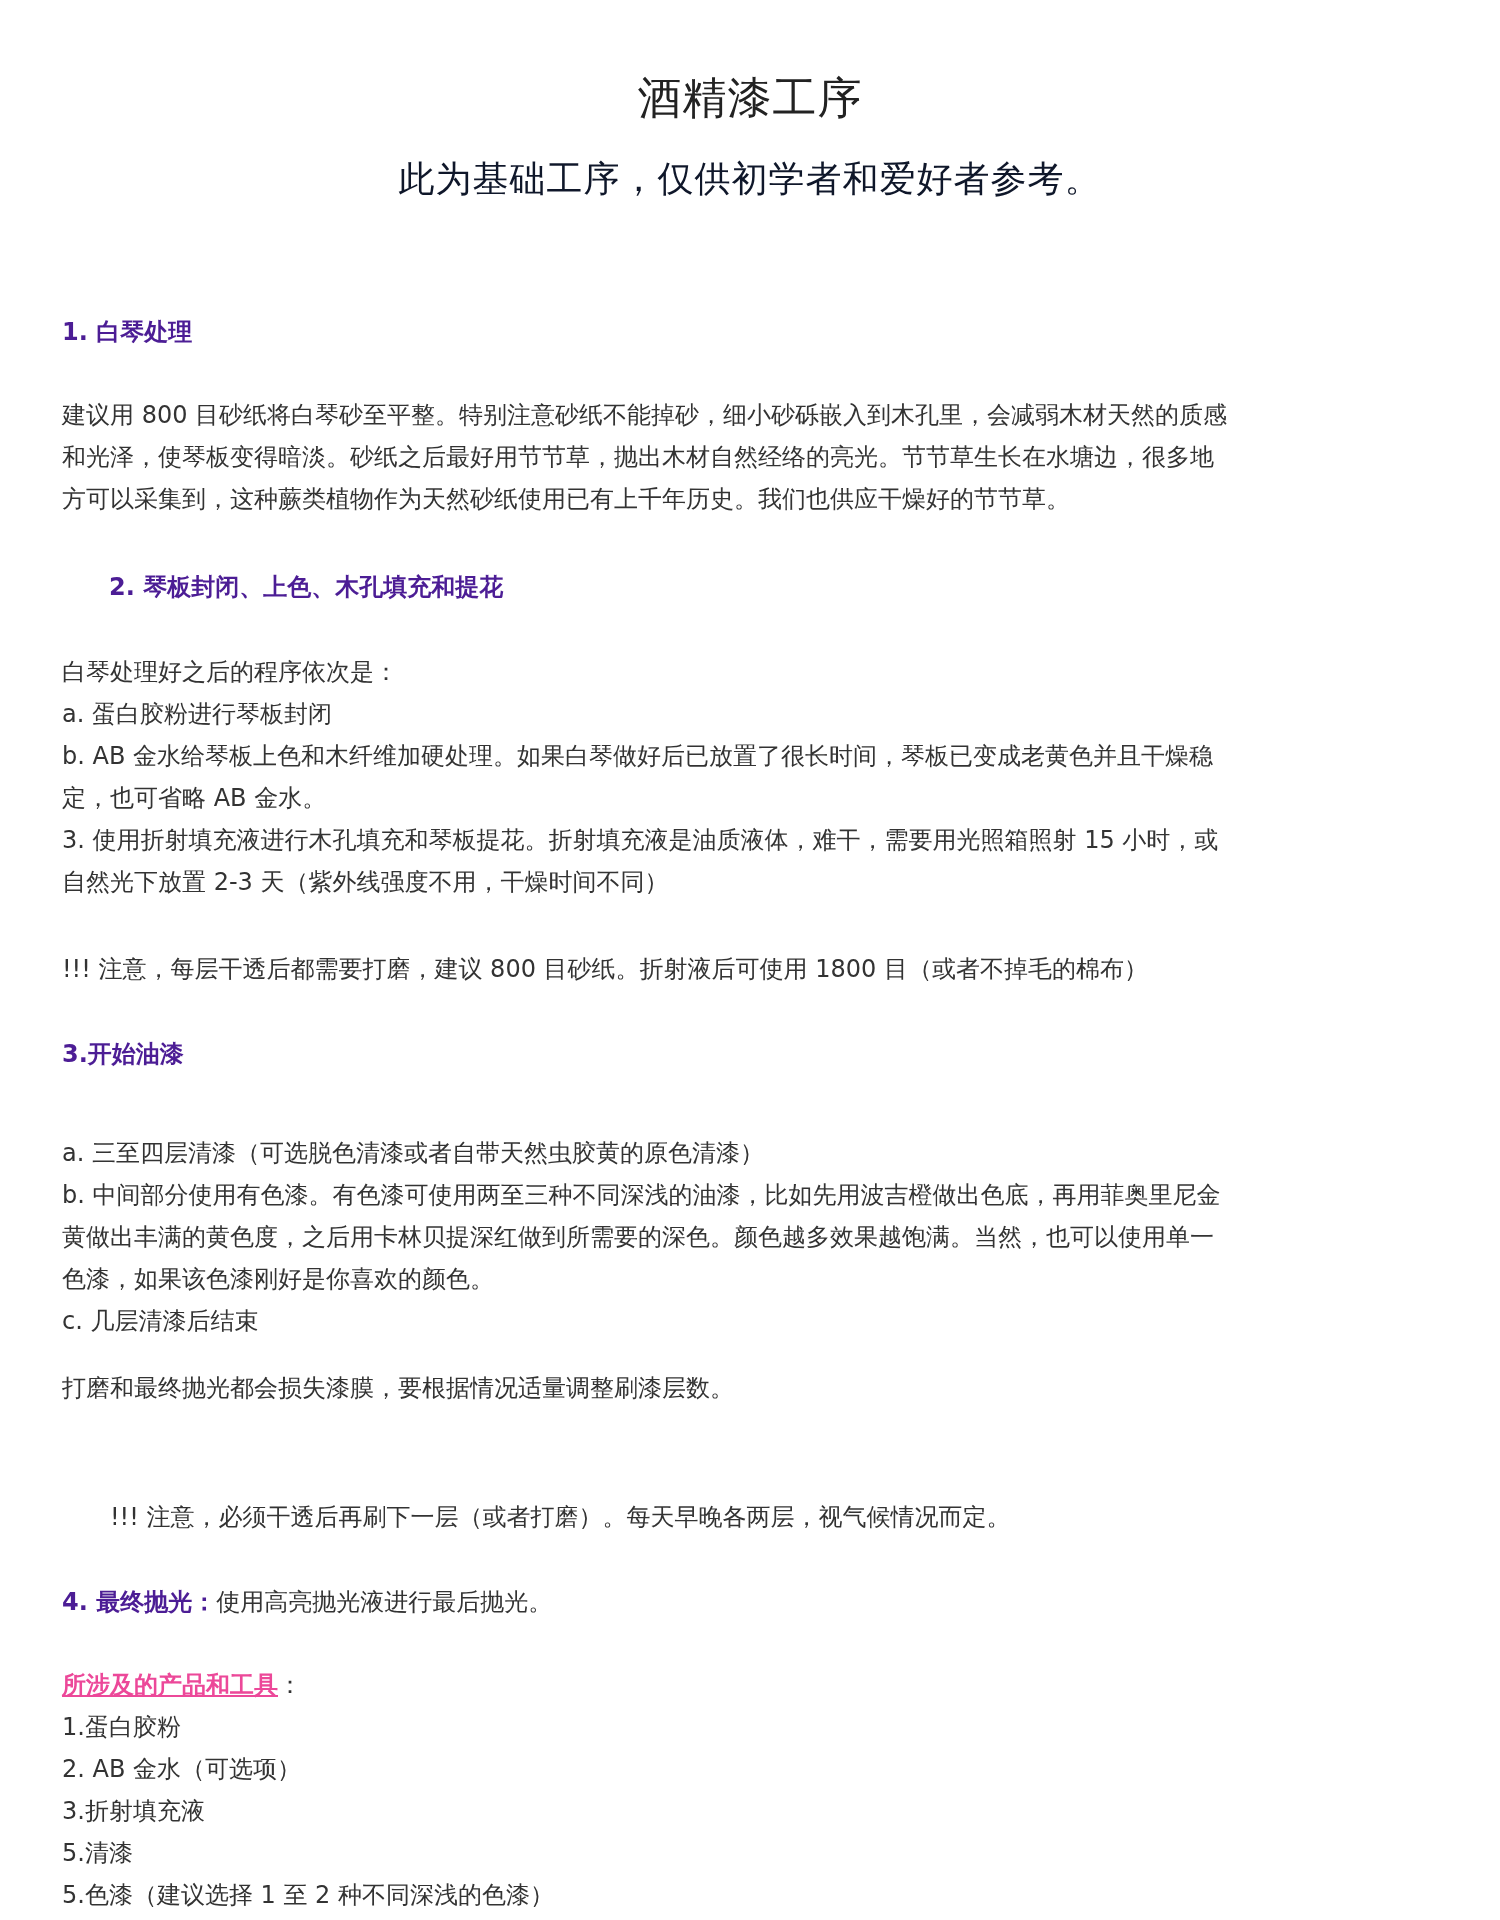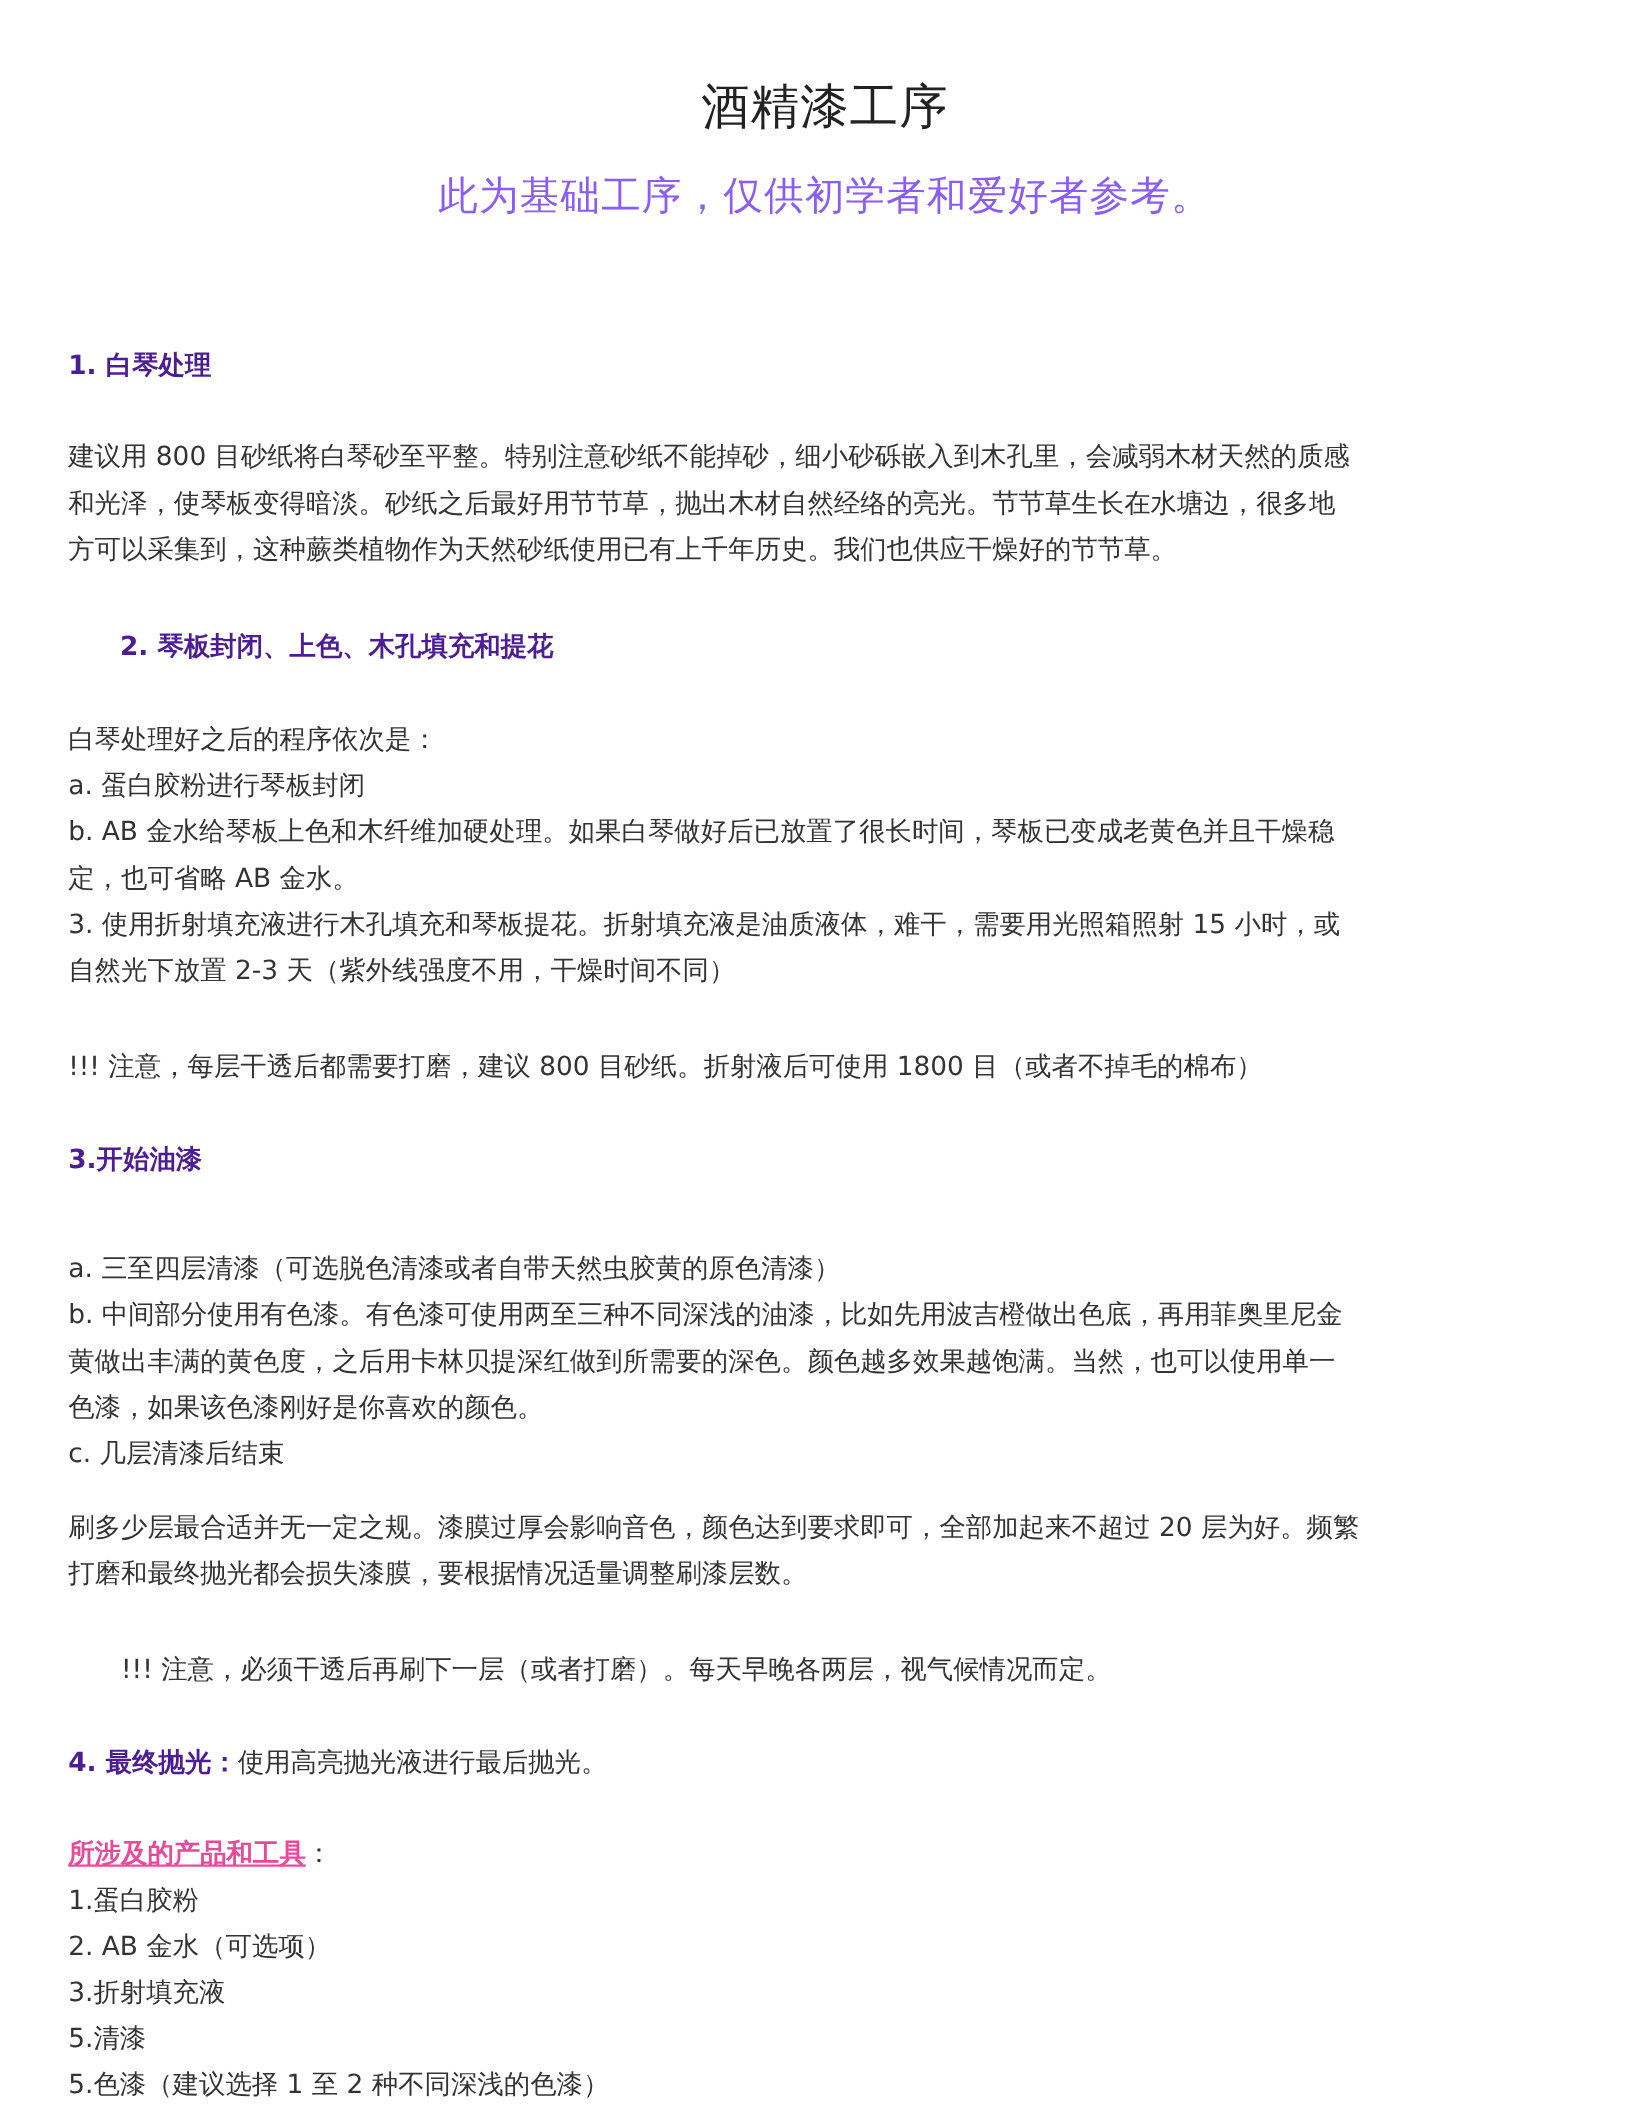--- a/index.html
+++ b/index.html
@@ -33,21 +33,21 @@
       letter-spacing: 1px;
     }
     .subtitle {
       position: absolute;
       left: 0; width: 1500px;
       top: 143px;
       text-align: center;
       font-family: "DejaVu Serif", "Liberation Serif", serif;
       font-size: 36px;
       line-height: 48px;
-      color: #8b5cf6;
+      color: #0f172a;
       letter-spacing: 1px;
     }
     .block {
       position: absolute;
       left: 62px;
       width: 1400px;
       font-size: 24px;
       line-height: 42px;
       color: #333;
     }
@@ -105,21 +105,20 @@
 
   <div class="block heading" style="top:1021px;">3.开始油漆</div>
   <div class="block" style="top:1104px;margin-top:16px;">
     <div class="line">a.  三至四层清漆（可选脱色清漆或者自带天然虫胶黄的原色清漆）</div>
     <div class="line">b.  中间部分使用有色漆。有色漆可使用两至三种不同深浅的油漆，比如先用波吉橙做出色底，再用菲奥里尼金</div>
     <div class="line">黄做出丰满的黄色度，之后用卡林贝提深红做到所需要的深色。颜色越多效果越饱满。当然，也可以使用单一</div>
     <div class="line">色漆，如果该色漆刚好是你喜欢的颜色。</div>
     <div class="line">c.  几层清漆后结束</div>
   </div>
   <div class="block" style="top:1355px;">
-    <div class="line">刷多少层最合适并无一定之规。漆膜过厚会影响音色，颜色达到要求即可，全部加起来不超过 20 层为好。频繁</div>
     <div class="line">打磨和最终抛光都会损失漆膜，要根据情况适量调整刷漆层数。</div>
   </div>
   <div class="block" style="top:1484px;margin-left:48px;">
     <div class="line">!!!  注意，必须干透后再刷下一层（或者打磨）。每天早晚各两层，视气候情况而定。</div>
   </div>
 
   <div class="block" style="top:1569px;">
     <div class="line">
       <span class="heading">4.  最终抛光：</span><span>使用高亮抛光液进行最后抛光。</span>
     </div>

